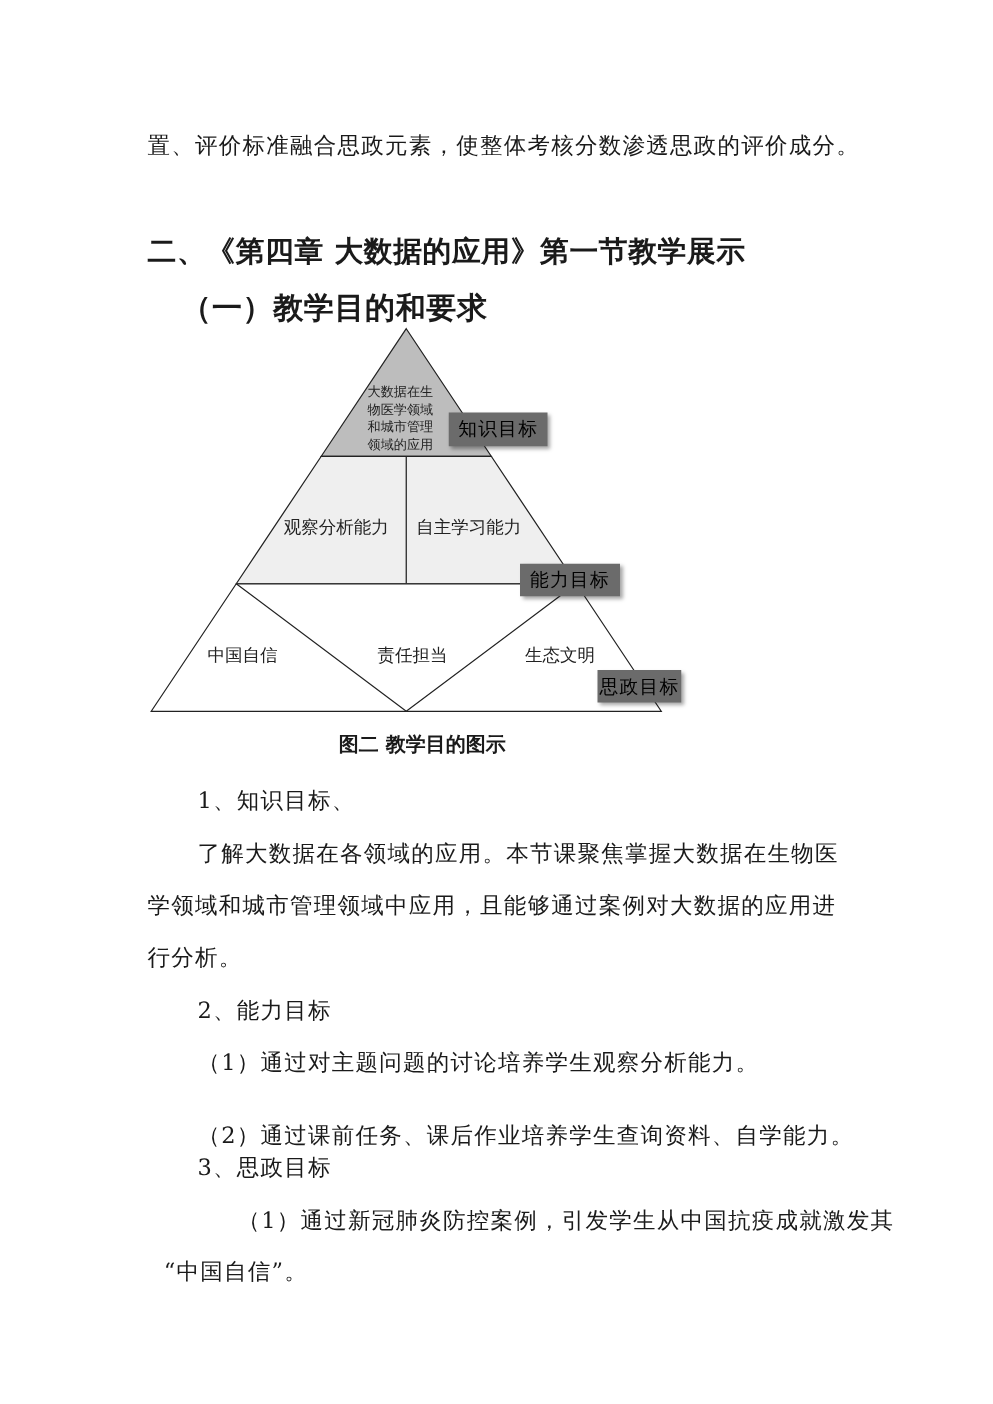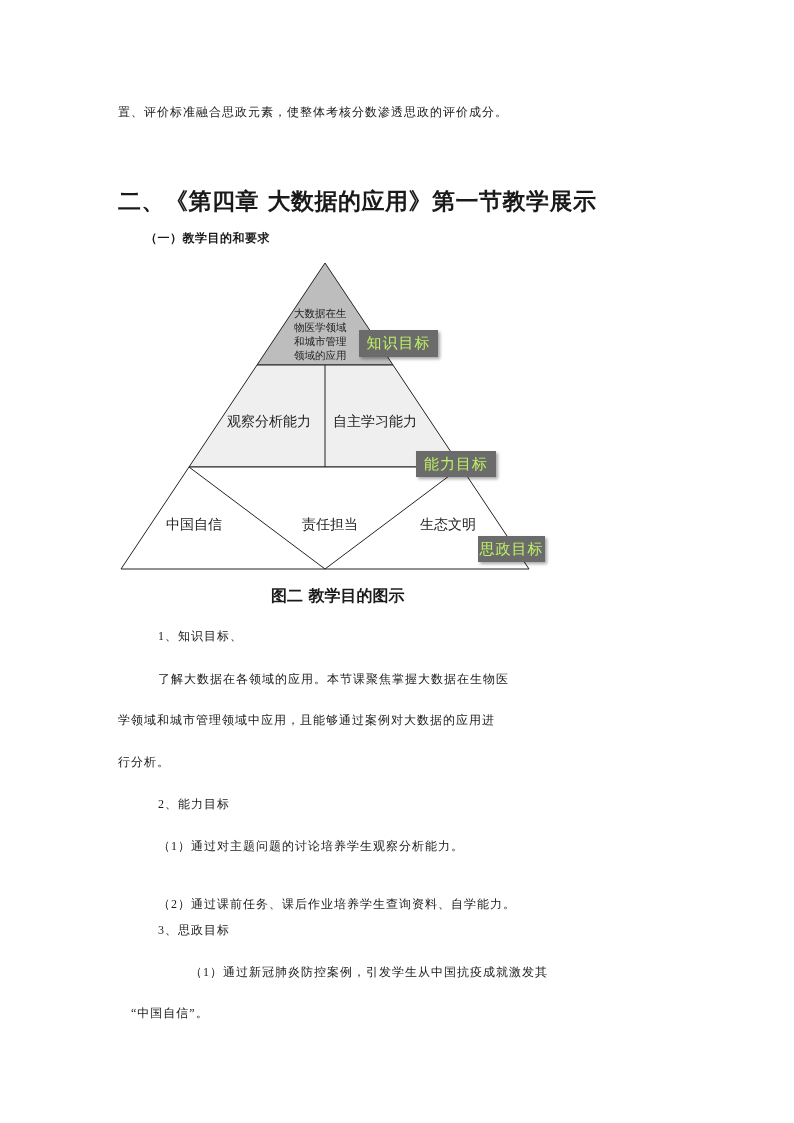--- a/index.html
+++ b/index.html
@@ -1,26 +1,26 @@
 <!DOCTYPE html>
 <html><head>
 <meta charset="utf-8">
 <style>
   html, body { margin:0; padding:0; background:#ffffff; }
   body { width:794px; height:1123px; position:relative; overflow:hidden;
          font-family:"DejaVu Serif","Liberation Serif",serif; color:#1a1a1a; }
   .abs { position:absolute; white-space:nowrap; }
-  .body-text { font-size:12px; letter-spacing:1px;font-family:Liberation Serif, serif; }
+  .body-text { font-size:18px; letter-spacing:1px; }
   .h1 { font-family:"DejaVu Sans","Liberation Sans",sans-serif; font-weight:bold; font-size:23px; letter-spacing:0.5px; }
-  .h2 { font-family:"DejaVu Sans","Liberation Sans",sans-serif; font-weight:bold; font-size:12px; letter-spacing:0.5px; }
+  .h2 { font-family:"DejaVu Sans","Liberation Sans",sans-serif; font-weight:bold; font-size:24px; letter-spacing:0.5px; }
   .caption { font-family:"DejaVu Sans","Liberation Sans",sans-serif; font-weight:bold; font-size:16px;text-align:center; }
   .diagram { position:absolute; left:0; top:0; width:794px; height:1123px; }
   .d-text { font-family:"DejaVu Sans","Liberation Sans",sans-serif; font-size:14px; fill:#222; }
   .d-small { font-family:"DejaVu Sans","Liberation Sans",sans-serif; font-size:10.5px; fill:#222; }
-  .tag { position:absolute; background:#6b6b6b; color:#bef264; font-family:"DejaVu Sans","Liberation Sans",sans-serif;
+  .tag { position:absolute; background:#6b6b6b; color:#000000; font-family:"DejaVu Sans","Liberation Sans",sans-serif;
          font-size:15px; letter-spacing:1px; display:flex; align-items:center; justify-content:center;
          box-shadow:2px 2px 3px rgba(0,0,0,0.35); }
 </style>
 </head>
 <body>
 
 <div class="abs body-text" style="left:118px; top:104px;">置、评价标准融合思政元素，使整体考核分数渗透思政的评价成分。</div>
 
 <div class="abs h1" style="left:118px; top:186px;">二、《第四章  大数据的应用》第一节教学展示</div>
 <div class="abs h2" style="left:145px; top:230px;">（一）教学目的和要求</div>

